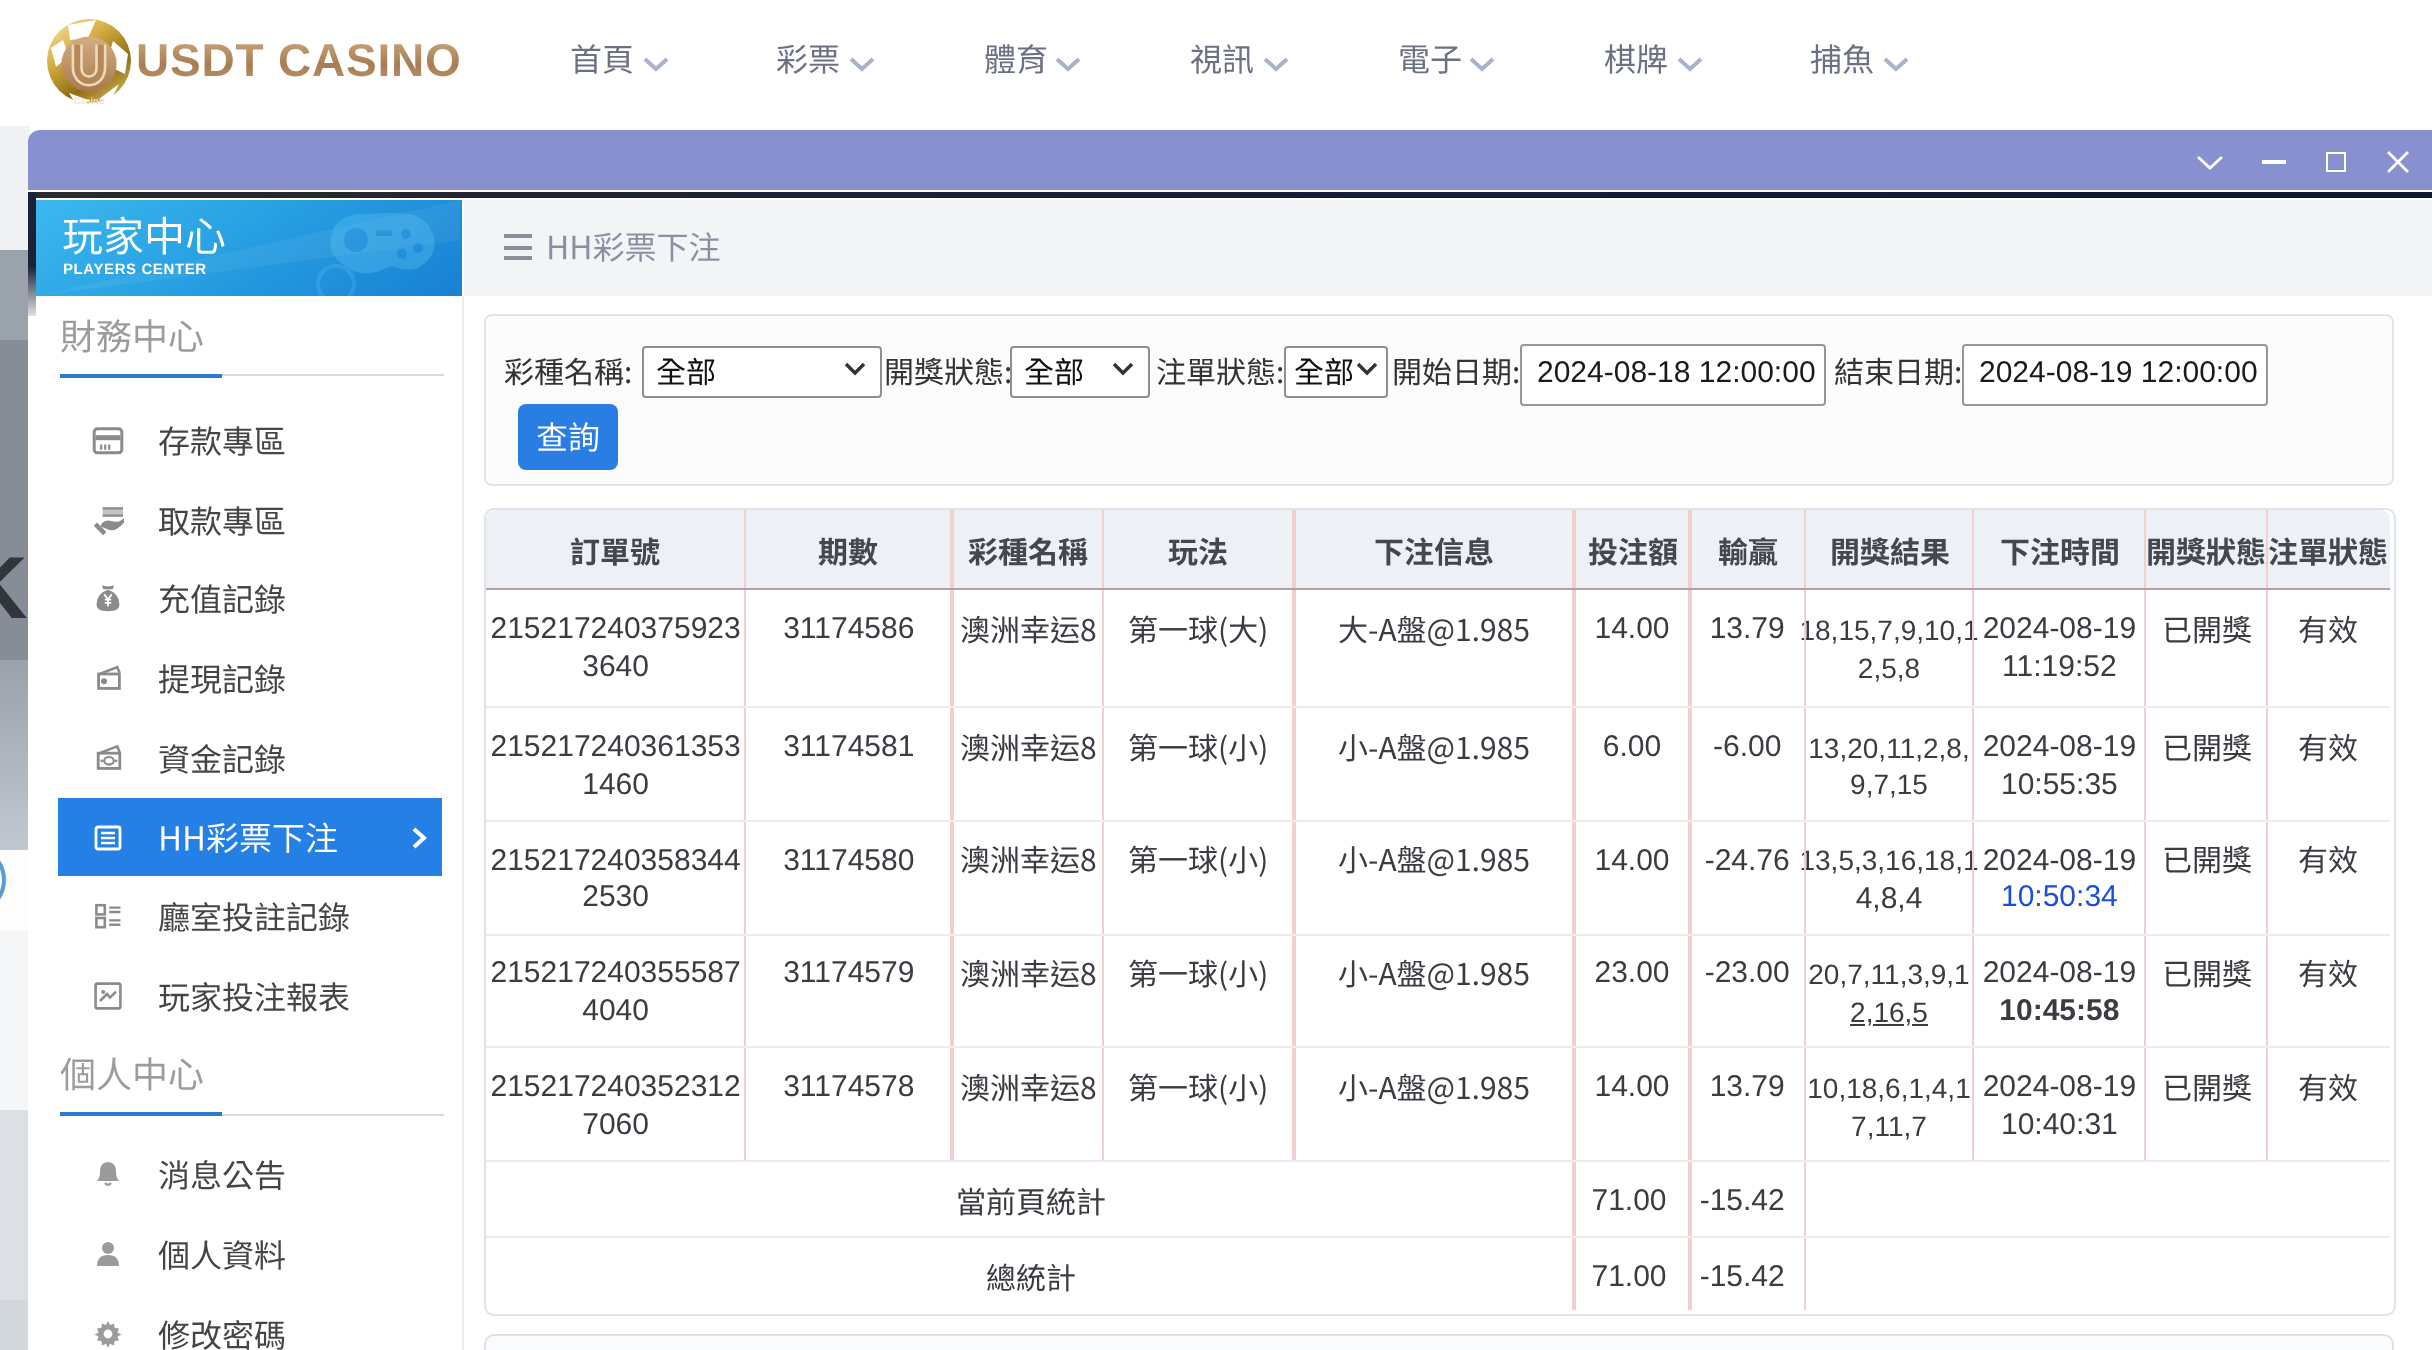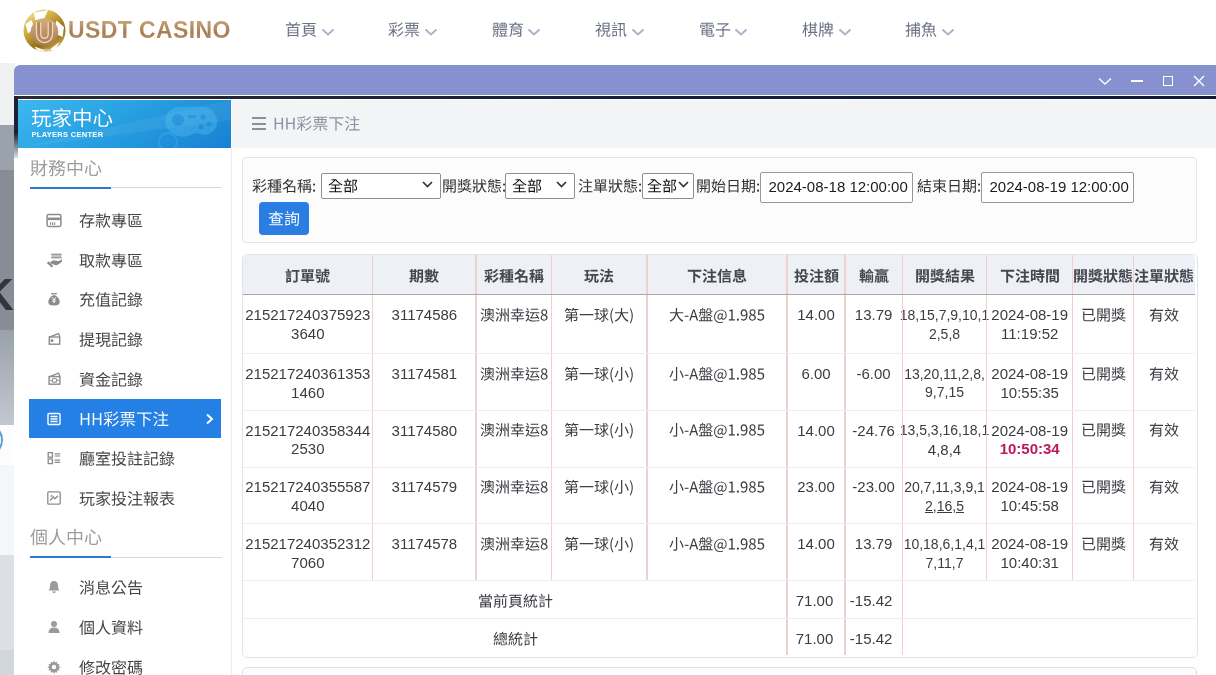--- a/index.html
+++ b/index.html
@@ -665,21 +665,21 @@
       <use href="#g114" transform="translate(66.8 16.5) scale(0.015 -0.015)"></use>
       <use href="#g115" transform="translate(71 16.5) scale(0.015 -0.015)"></use>
       <use href="#g102" transform="translate(79.3 16.5) scale(0.015 -0.015)"></use>
       <use href="#g116" transform="translate(87.7 16.5) scale(0.015 -0.015)"></use>
     </svg>
 <span class="ab nw" style="font-size:15px;line-height:18px;top:421.5px;color:#3b3c42;left:816px;transform:translateX(-50%);">14.00</span>
 <span class="ab nw" style="font-size:15px;line-height:18px;top:421.5px;color:#3b3c42;left:873.6px;transform:translateX(-50%);">-24.76</span>
 <span class="ab nw" style="font-size:14px;line-height:17px;top:422.3px;color:#3b3c42;left:944.5px;transform:translateX(-50%);">13,5,3,16,18,1</span>
 <span class="ab nw" style="font-size:15px;line-height:17px;top:441px;color:#3b3c42;left:944.5px;transform:translateX(-50%);">4,8,4</span>
 <span class="ab nw" style="font-size:15px;line-height:18px;top:421.5px;color:#3b3c42;left:1029.7px;transform:translateX(-50%);">2024-08-19</span>
-<span class="ab nw" style="font-size:15px;line-height:18px;top:440.2px;color:#be185d;left:1029.7px;transform:translateX(-50%);font-weight:bold;">10:50:34</span>
+<span class="ab nw" style="font-size:15px;line-height:18px;top:440.2px;color:#1d4ed8;left:1029.7px;transform:translateX(-50%);">10:50:34</span>
 <svg class="ab" style="left:1080.5px;top:419.2px;width:47px;height:21px;" viewBox="0 0 47 21" fill="#3b3c42">
       <use href="#g117" transform="translate(0 16.5) scale(0.015 -0.015)"></use>
       <use href="#g57" transform="translate(15 16.5) scale(0.015 -0.015)"></use>
       <use href="#g58" transform="translate(30 16.5) scale(0.015 -0.015)"></use>
     </svg>
 <svg class="ab" style="left:1148.9px;top:419.2px;width:32px;height:21px;" viewBox="0 0 32 21" fill="#3b3c42">
       <use href="#g118" transform="translate(0 16.5) scale(0.015 -0.015)"></use>
       <use href="#g119" transform="translate(15 16.5) scale(0.015 -0.015)"></use>
     </svg>
 <span class="ab nw" style="font-size:15px;line-height:18px;top:478.3px;color:#3b3c42;left:307.8px;transform:translateX(-50%);">215217240355587</span>
@@ -710,21 +710,21 @@
       <use href="#g114" transform="translate(66.8 16.5) scale(0.015 -0.015)"></use>
       <use href="#g115" transform="translate(71 16.5) scale(0.015 -0.015)"></use>
       <use href="#g102" transform="translate(79.3 16.5) scale(0.015 -0.015)"></use>
       <use href="#g116" transform="translate(87.7 16.5) scale(0.015 -0.015)"></use>
     </svg>
 <span class="ab nw" style="font-size:15px;line-height:18px;top:478.3px;color:#3b3c42;left:816px;transform:translateX(-50%);">23.00</span>
 <span class="ab nw" style="font-size:15px;line-height:18px;top:478.3px;color:#3b3c42;left:873.6px;transform:translateX(-50%);">-23.00</span>
 <span class="ab nw" style="font-size:14px;line-height:17px;top:479.1px;color:#3b3c42;left:944.5px;transform:translateX(-50%);">20,7,11,3,9,1</span>
 <span class="ab nw" style="font-size:14px;line-height:17px;top:497.8px;color:#3b3c42;left:944.5px;transform:translateX(-50%);text-decoration:underline;">2,16,5</span>
 <span class="ab nw" style="font-size:15px;line-height:18px;top:478.3px;color:#3b3c42;left:1029.7px;transform:translateX(-50%);">2024-08-19</span>
-<span class="ab nw" style="font-size:15px;line-height:18px;top:497px;color:#3b3c42;left:1029.7px;transform:translateX(-50%);">10:45:58</span>
+<span class="ab nw" style="font-size:15px;line-height:18px;top:497px;color:#3b3c42;left:1029.7px;transform:translateX(-50%);font-weight:bold;">10:45:58</span>
 <svg class="ab" style="left:1080.5px;top:476px;width:47px;height:21px;" viewBox="0 0 47 21" fill="#3b3c42">
       <use href="#g117" transform="translate(0 16.5) scale(0.015 -0.015)"></use>
       <use href="#g57" transform="translate(15 16.5) scale(0.015 -0.015)"></use>
       <use href="#g58" transform="translate(30 16.5) scale(0.015 -0.015)"></use>
     </svg>
 <svg class="ab" style="left:1148.9px;top:476px;width:32px;height:21px;" viewBox="0 0 32 21" fill="#3b3c42">
       <use href="#g118" transform="translate(0 16.5) scale(0.015 -0.015)"></use>
       <use href="#g119" transform="translate(15 16.5) scale(0.015 -0.015)"></use>
     </svg>
 <span class="ab nw" style="font-size:15px;line-height:18px;top:535.1px;color:#3b3c42;left:307.8px;transform:translateX(-50%);">215217240352312</span>

